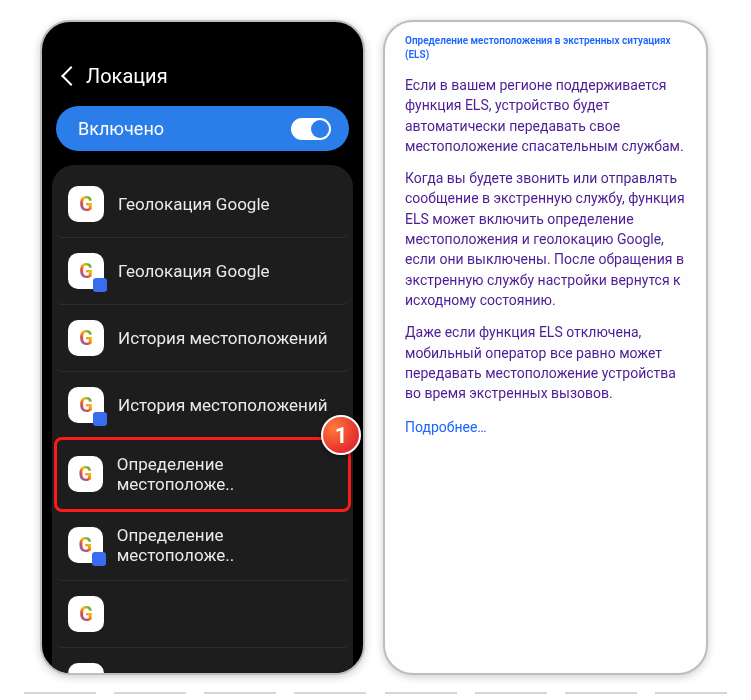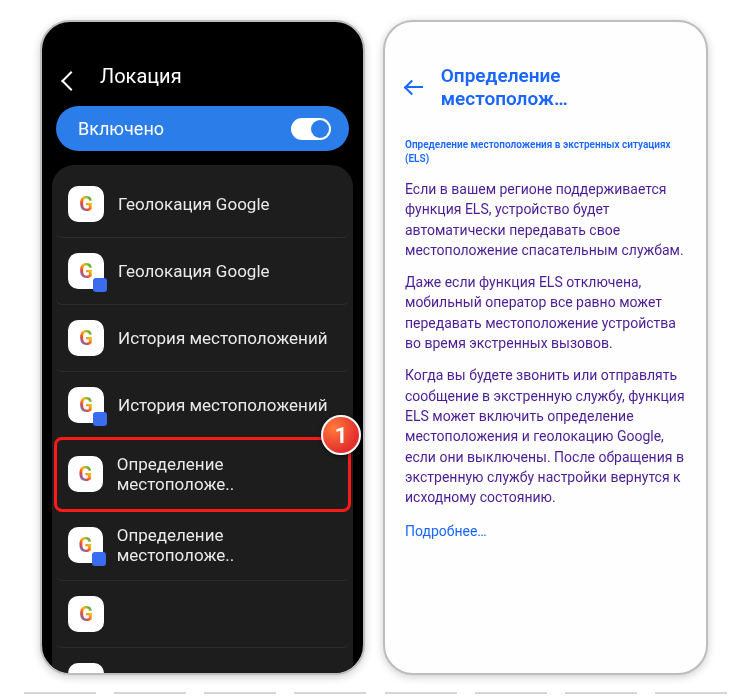--- a/index.html
+++ b/index.html
@@ -28,22 +28,22 @@
     overflow: hidden;
     box-shadow: 0 2px 8px rgba(0,0,0,.2);
   }
   
   .phone-dark {
     background: #000;
     border: 2px solid #bdbdbd;
   }
   .dark-header {
     display: flex;
-    align-items: flex-end;
-    gap: 22px;
+    align-items: center;
+    gap: 8px;
     padding: 42px 22px 18px 22px;
     color: #fff;
   }
   .back-arrow {
     width: 12px; height: 12px;
     border-left: 2px solid #fff;
     border-bottom: 2px solid #fff;
     transform: rotate(45deg);
   }
   .dark-title { font-size: 20px; font-weight: 400; }
@@ -292,30 +292,26 @@
             <span>G</span>
           </div>
         </div>
         <div class="list-item">
           <div class="g-icon badge"></div>
         </div>
       </div>
   </div>
 
   <div class="phone phone-light">
-    <div class="light-header">
-      <div class="light-back"></div>
-      <div class="light-title">Определение местополож…</div>
-    </div>
 
 
     <div class="section-title">Определение местоположения в экстренных ситуациях (ELS)</div>
     <div class="paragraph">Если в вашем регионе поддерживается функция ELS, устройство будет автоматически передавать свое местоположение спасательным службам.</div>
+    <div class="paragraph">Когда вы будете звонить или отправлять сообщение в экстренную службу, функция ELS может включить определение местоположения и геолокацию Google, если они выключены. После обращения в экстренную службу настройки вернутся к исходному состоянию.</div>
     <div class="paragraph">Даже если функция ELS отключена, мобильный оператор все равно может передавать местоположение устройства во время экстренных вызовов.</div>
-    <div class="paragraph">Когда вы будете звонить или отправлять сообщение в экстренную службу, функция ELS может включить определение местоположения и геолокацию Google, если они выключены. После обращения в экстренную службу настройки вернутся к исходному состоянию.</div>
     <div class="link">Подробнее…</div>
   </div>
 
 </div>
 
 <div class="home-indicators">
   <span></span>
     <span></span>
     <span></span>
     <span></span>

